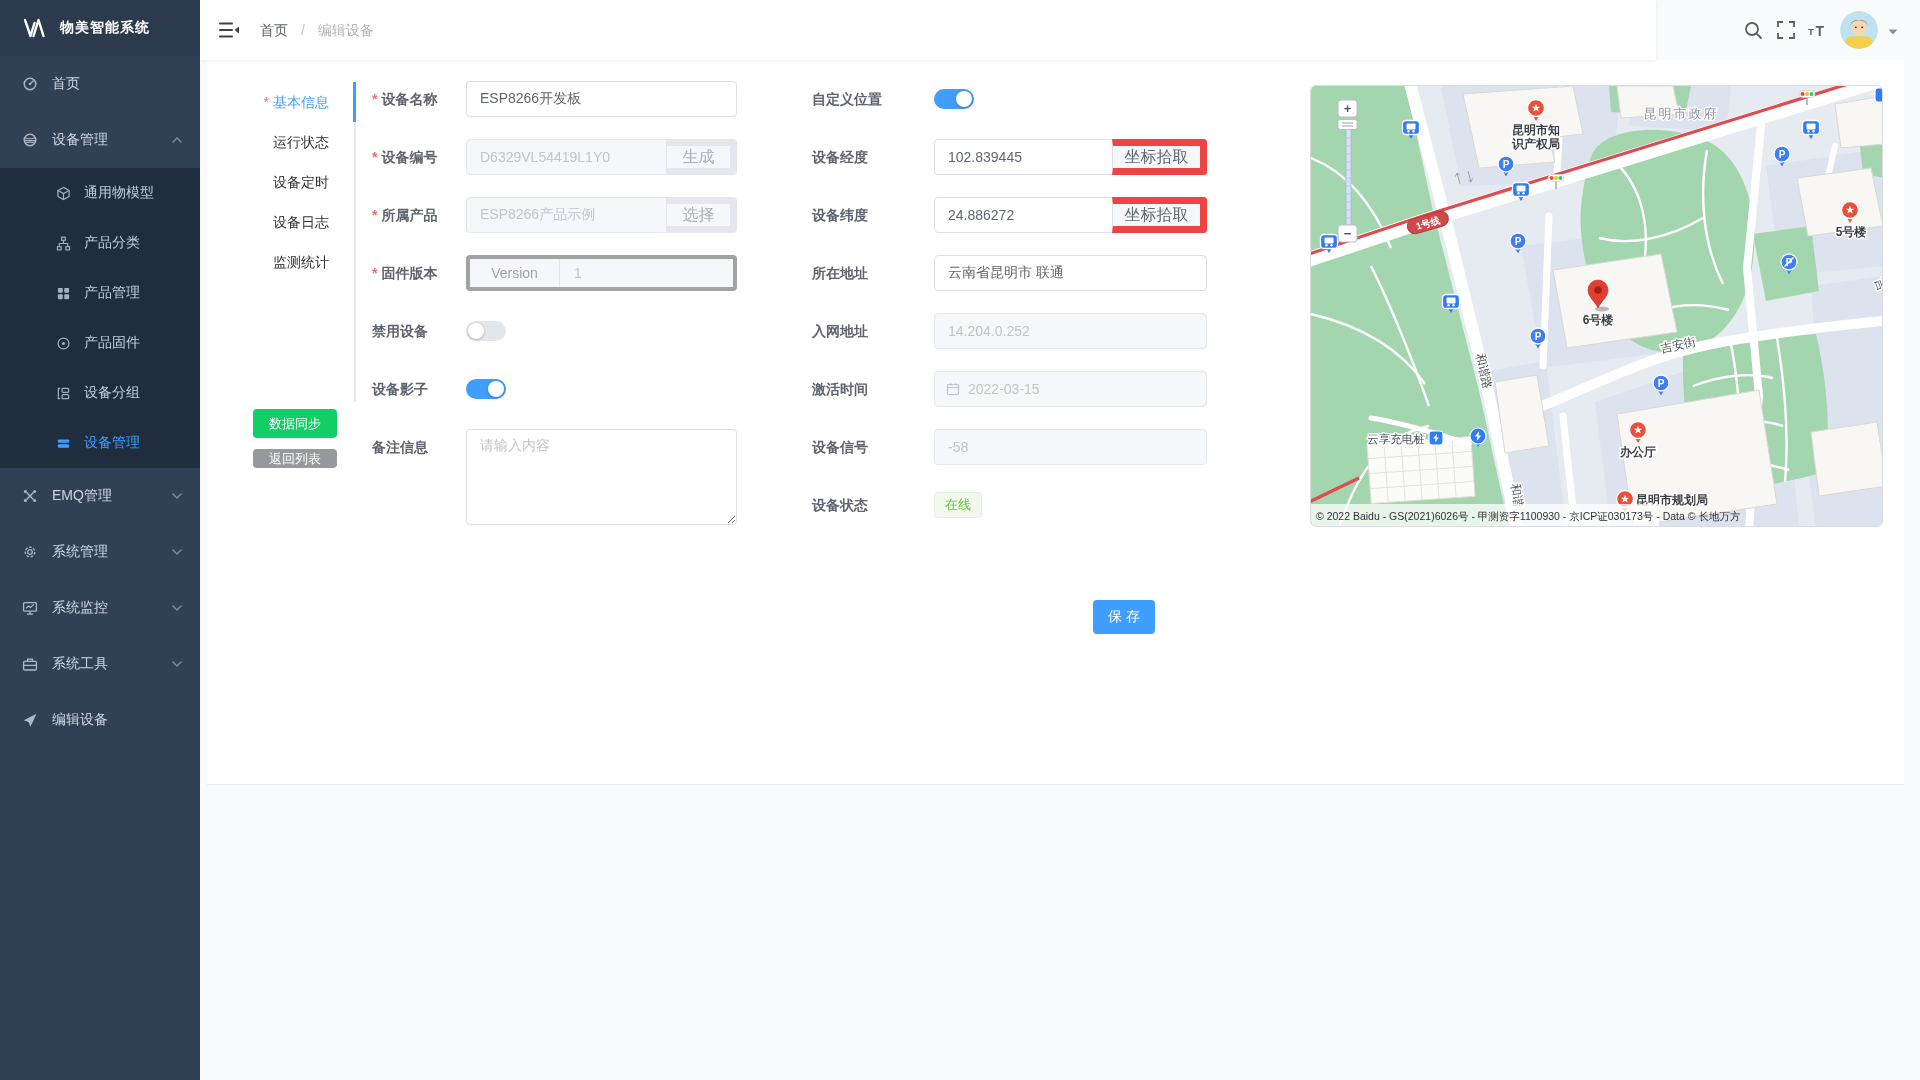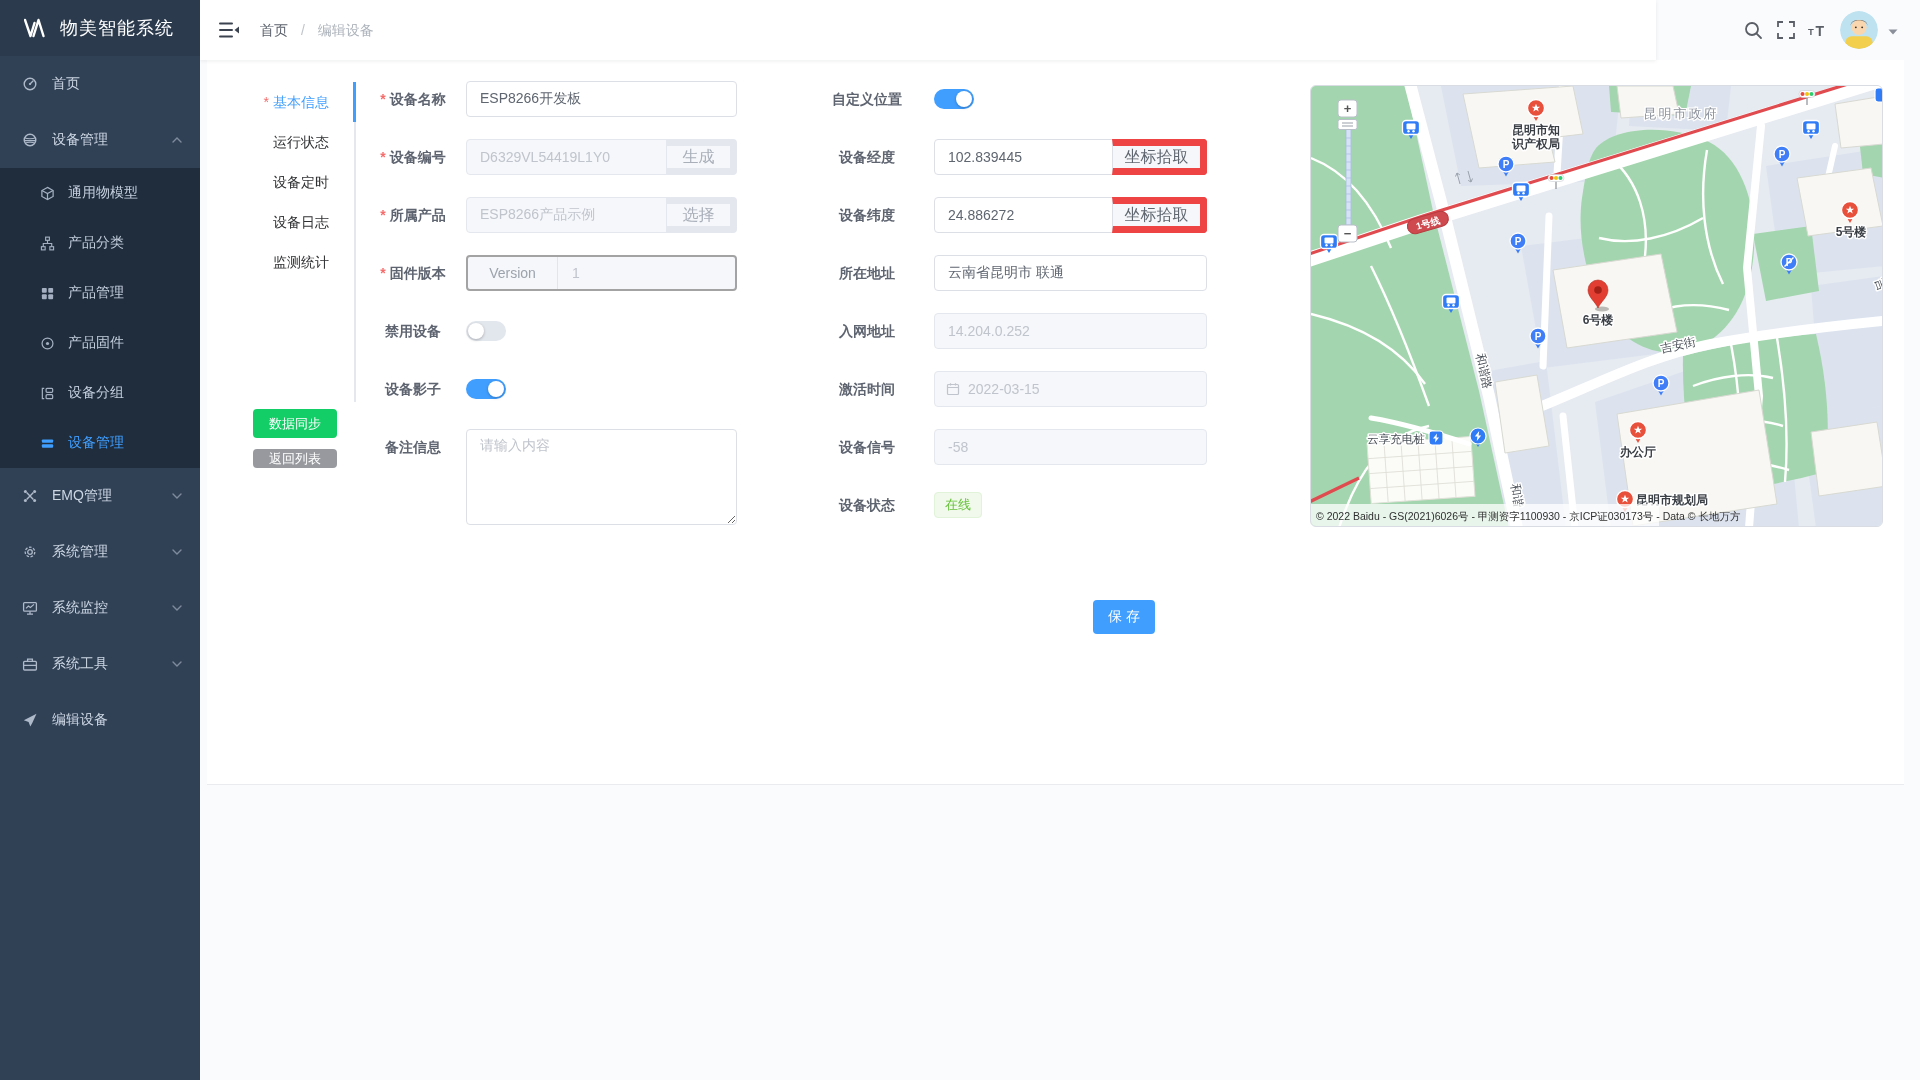--- a/index.html
+++ b/index.html
@@ -2,26 +2,26 @@
 <html><head>
 <meta charset="utf-8">
 <style>
   * { margin:0; padding:0; box-sizing:border-box; }
   html,body { width:1920px; height:1080px; font-family:"Liberation Sans","DejaVu Sans",sans-serif; }
   .page { position:relative; width:1920px; height:1080px; background:#fafbfc; overflow:hidden; }
 
   
   .sidebar { position:absolute; left:0; top:0; width:200px; height:1080px; background:#304156; z-index:30; }
   .logo { height:56px; display:flex; align-items:center; padding-left:24px; background:#2b3a4d; }
-  .logo-title { color:#fff; font-size:18px; font-weight:normal; margin-left:10px; letter-spacing:1px; }
+  .logo-title { color:#fff; font-size:14px; font-weight:bold; margin-left:10px; letter-spacing:1px; }
   .mi { position:relative; height:56px; display:flex; align-items:center; padding-left:22px; color:#cdd6e3; font-size:14px; cursor:pointer; }
   .mi .micon { width:16px; height:16px; margin-right:14px; color:#aeb9c9; flex:none; }
   .mi .chev { position:absolute; right:18px; color:#7e8b9c; }
   .submenu { background:#1f2d3d; }
-  .smi { position:relative; height:50px; display:flex; align-items:center; padding-left:40px; color:#c4cedd; font-size:14px; cursor:pointer; }
+  .smi { position:relative; height:50px; display:flex; align-items:center; padding-left:56px; color:#c4cedd; font-size:14px; cursor:pointer; }
   .smi .micon { width:15px; height:15px; margin-right:13px; color:#a5b1c2; flex:none; }
   .smi.active { color:#409eff; }
   .smi.active .micon { color:#409eff; }
 
   
   .topbar { position:absolute; left:200px; top:0; width:1456px; height:60px; background:#fff; box-shadow:0 1px 4px rgba(0,21,41,.08); z-index:20; }
   .hamburger { position:absolute; left:18px; top:19px; width:22px; height:22px; color:#3c4350; cursor:pointer; }
   .crumb { position:absolute; left:60px; top:0; line-height:60px; font-size:14px; }
   .crumb .c1 { color:#5b616b; cursor:pointer; }
   .crumb .csep { color:#c0c4cc; margin:0 9px; }
@@ -41,36 +41,36 @@
   .vtab.active { color:#409eff; }
   .req { color:#f56c6c; margin-right:4px; }
 
   .btn { display:flex; align-items:center; justify-content:center; border:none; border-radius:4px; color:#fff; font-size:13px; cursor:pointer; font-family:inherit; }
   .btn-sync { position:absolute; left:46px; top:349px; width:84px; height:29px; background:#13ce66; }
   .btn-back { position:absolute; left:46px; top:389px; width:84px; height:19px; background:#97999e; }
   .btn-save { position:absolute; left:886px; top:540px; width:62px; height:34px; background:#409eff; font-size:14px; }
 
   
   .frow { position:absolute; display:flex; align-items:flex-start; }
-  .flabel { font-size:14px; font-weight:600; color:#5e6470; line-height:36px; text-align:center; flex:none; }
+  .flabel { font-size:14px; font-weight:600; color:#5e6470; line-height:36px; text-align:left; flex:none; }
   .lcol .flabel { width:82px; margin-right:12px; }
   .rcol .flabel { width:110px; margin-right:12px; }
   .lcol { left:165px; width:365px; }
   .rcol { left:605px; width:395px; }
   .ctrl { flex:1; }
   .inp { width:100%; height:36px; border:1px solid #dcdfe6; border-radius:4px; padding:0 13px; font-size:14px; color:#5f6670; background:#fff; outline:none; font-family:inherit; }
   .inp.dis { background:#f5f7fa; border-color:#e4e7ed; color:#c0c4cc; }
   .grp { display:flex; width:100%; }
   .grp .inp { border-radius:4px 0 0 4px; }
   .append { flex:none; display:flex; align-items:center; justify-content:center; background:#f5f7fa; border:7px solid #ef4444; border-left:1px solid #dcdfe6; margin-left:-1px; border-radius:0 4px 4px 0; font-size:16px; cursor:pointer; }
   .append.w71 { width:71px; color:#a9afb9; }
   .append.w95 { width:95px; color:#5f6670; }
   .grp.disgrp .inp { border-color:#e4e7ed; }
   .grp.disgrp .append { border-color:#e4e7ed; }
-  .fw { display:flex; width:100%; height:36px; background:#f5f7fa; border:2px solid #a3a3a3; border-radius:4px; overflow:hidden; }
+  .fw { display:flex; width:100%; height:36px; background:#f5f7fa; border:4px solid #a3a3a3; border-radius:4px; overflow:hidden; }
   .fw .seg1 { width:90px; border-right:1px solid #e2e5ea; display:flex; align-items:center; justify-content:center; color:#9da3ad; font-size:14px; }
   .fw .seg2 { flex:1; display:flex; align-items:center; padding-left:14px; color:#c0c4cc; font-size:14px; }
   .switch { width:40px; height:20px; border-radius:10px; background:#e2e6ed; position:relative; margin-top:8px; cursor:pointer; }
   .switch .knob { position:absolute; top:2px; left:2px; width:16px; height:16px; border-radius:50%; background:#fff; box-shadow:0 1px 3px rgba(0,0,0,.25); }
   .switch.on { background:#409eff; }
   .switch.on .knob { left:22px; }
   .tarea { width:100%; height:96px; border:1px solid #dcdfe6; border-radius:4px; padding:7px 13px; font-size:14px; color:#5f6670; font-family:inherit; resize:both; outline:none; }
   .tarea::placeholder { color:#c0c4cc; }
   .datef { width:100%; height:36px; background:#f5f7fa; border:1px solid #e4e7ed; border-radius:4px; display:flex; align-items:center; padding:0 11px; color:#c0c4cc; font-size:14px; gap:8px; }
   .tag-online { display:inline-block; margin-top:5px; padding:0 10px; height:26px; line-height:24px; background:#f0f9eb; border:1px solid #e1f3d8; border-radius:4px; color:#67c23a; font-size:13px; }

